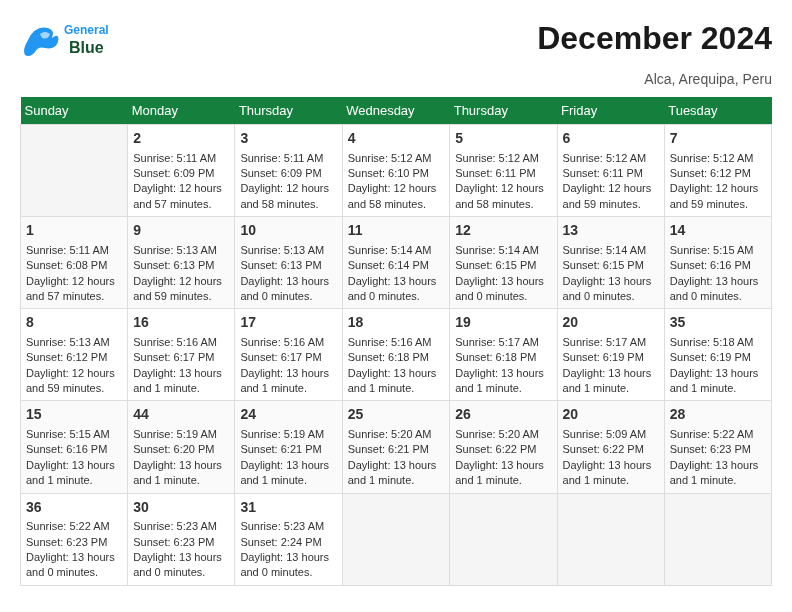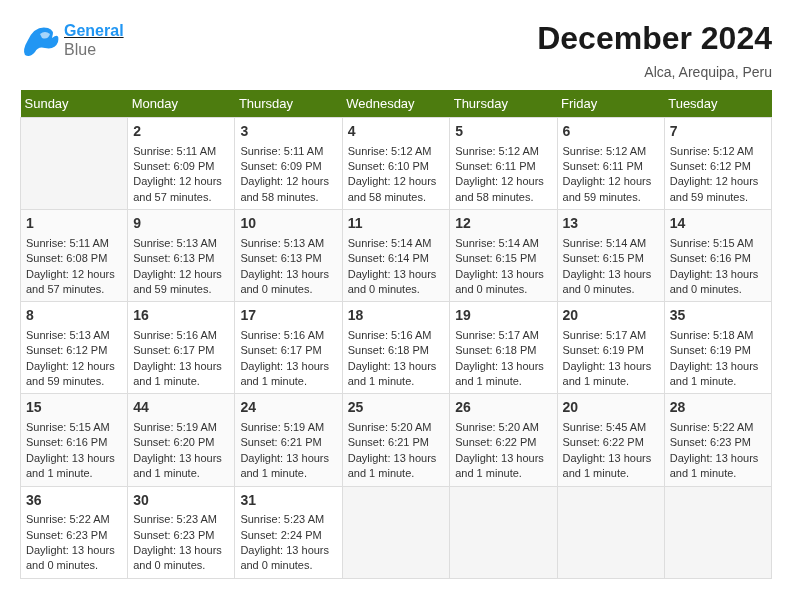--- a/index.html
+++ b/index.html
@@ -24,29 +24,29 @@
     .title-section { text-align: right; }
     .month-title {
       font-size: 32px;
       font-weight: bold;
       color: #1a1a1a;
       text-align: center;
     }
     .location {
       font-size: 14px;
       color: #555;
-      margin-top: 7px;
+      margin-top: 14px;
     }
     table {
       width: 100%;
       border-collapse: collapse;
       font-size: 11px;
     }
     th {
-      background: #4d7c0f;
+      background: #15803d;
       color: white;
       padding: 6px 4px;
       text-align: left;
       font-size: 13px;
       font-weight: normal;
     }
     td {
       border: 1px solid #ddd;
       vertical-align: top;
       padding: 4px 5px;
@@ -71,24 +71,24 @@
 </head>
 <body>
 
 <div class="header">
   <div class="logo">
     <svg width="40" height="40" viewBox="0 0 40 40">
       <path d="M8 20 Q15 5 28 8 Q35 10 32 18 Q40 12 38 22 Q35 30 25 28 Q18 26 15 32 Q10 38 5 35 Q2 30 8 20Z" fill="#2196F3"></path>
       <path d="M20 14 Q25 10 30 14 Q28 20 22 18Z" fill="white" opacity="0.6"></path>
     </svg>
     <div>
-      <div style="font-size:16px;font-weight:bold;color:#1a1a1a;line-height:1.2;text-decoration:underline;">
+      <div style="font-size:12px;font-weight:bold;color:#1a1a1a;line-height:1.2;">
         <span style="color:#2196F3">General</span>
       </div>
-      <div style="font-size:16px;font-weight:normal;color:#737373;line-height:1.2;">Blue</div>
+      <div style="font-size:16px;font-weight:bold;color:#14532d;line-height:1.2;text-align:center;">Blue</div>
     </div>
   </div>
   <div class="title-section">
     <div class="month-title">December 2024</div>
     <div class="location">Alca, Arequipa, Peru</div>
   </div>
 </div>
 
 <table>
   <thead>
@@ -281,21 +281,21 @@
         </td>
         <td>
           <span class="day-num">26</span>
           <div>Sunrise: 5:20 AM</div>
           <div>Sunset: 6:22 PM</div>
           <div>Daylight: 13 hours</div>
           <div>and 1 minute.</div>
         </td>
         <td>
           <span class="day-num">20</span>
-          <div>Sunrise: 5:45 AM</div>
+          <div>Sunrise: 5:09 AM</div>
           <div>Sunset: 6:22 PM</div>
           <div>Daylight: 13 hours</div>
           <div>and 1 minute.</div>
         </td>
         <td>
           <span class="day-num">28</span>
           <div>Sunrise: 5:22 AM</div>
           <div>Sunset: 6:23 PM</div>
           <div>Daylight: 13 hours</div>
           <div>and 1 minute.</div>

